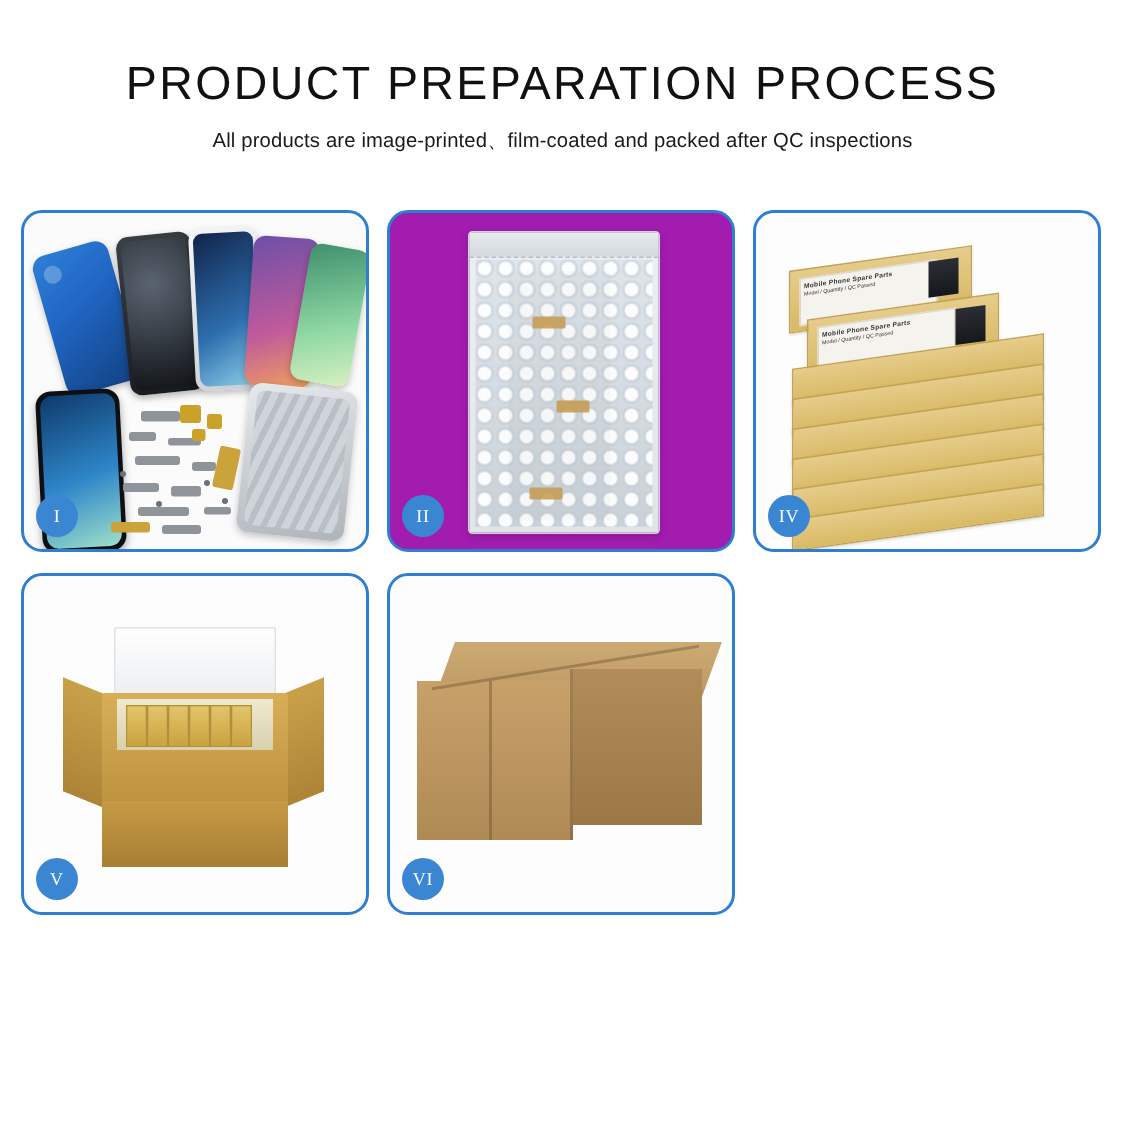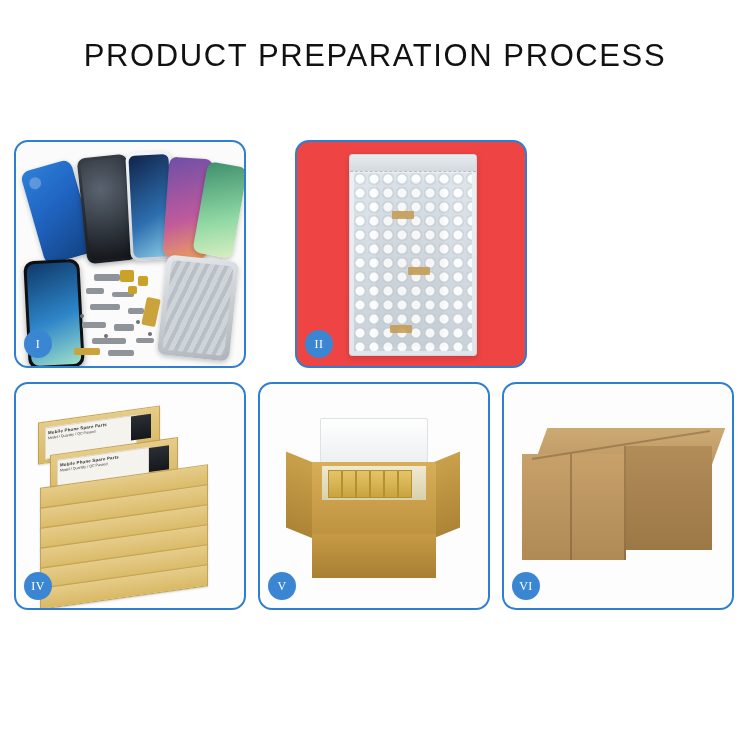--- a/index.html
+++ b/index.html
@@ -157,21 +157,21 @@
     background:repeating-linear-gradient(110deg,#cfd4d9 0 5px,#b9bfc6 5px 9px);
   }
   .parts-scatter i {
     position:absolute; background:#8f949a; border-radius:2px; display:block;
   }
   .chip{ position:absolute; background:#c9a227; border-radius:2px; }
   .ribbon{ position:absolute; background:#caa43a; border-radius:2px; }
   .screws{ position:absolute; width:4px;height:4px;border-radius:50%; background:#6c7177; }
 
   
-  .c2 { background:#ef4444;margin-left:37px; }
+  .c2 { background:#a21caf; }
   .bag {
     position:absolute; left:52px; top:12px; width:126px; height:200px;
     background: linear-gradient(170deg,#eef1f4 0%, #dfe4e9 100%);
     border:1px solid #cfd5da;
     border-radius:3px;
     box-shadow: 0 2px 6px rgba(0,0,0,.15);
     overflow:hidden;
   }
   .bag .seal {
     position:absolute; left:0; right:0; top:0; height:16px;
@@ -304,20 +304,21 @@
     position:absolute; background:rgba(90,65,35,.35);
   }
 </style>
 </head>
 <body>
 
 <div class="page">
 
   <div class="header">
     <div class="title">PRODUCT PREPARATION PROCESS</div>
+    <div class="subtitle">All products are image-printed、film-coated and packed after QC inspections</div>
   </div>
 
   <div class="grid">
 
     <div class="cell c1">
       <div class="photo">
         <div class="blue-phone"></div>
         <div class="dark-phone">
             <div class="scr"></div>
           </div>

